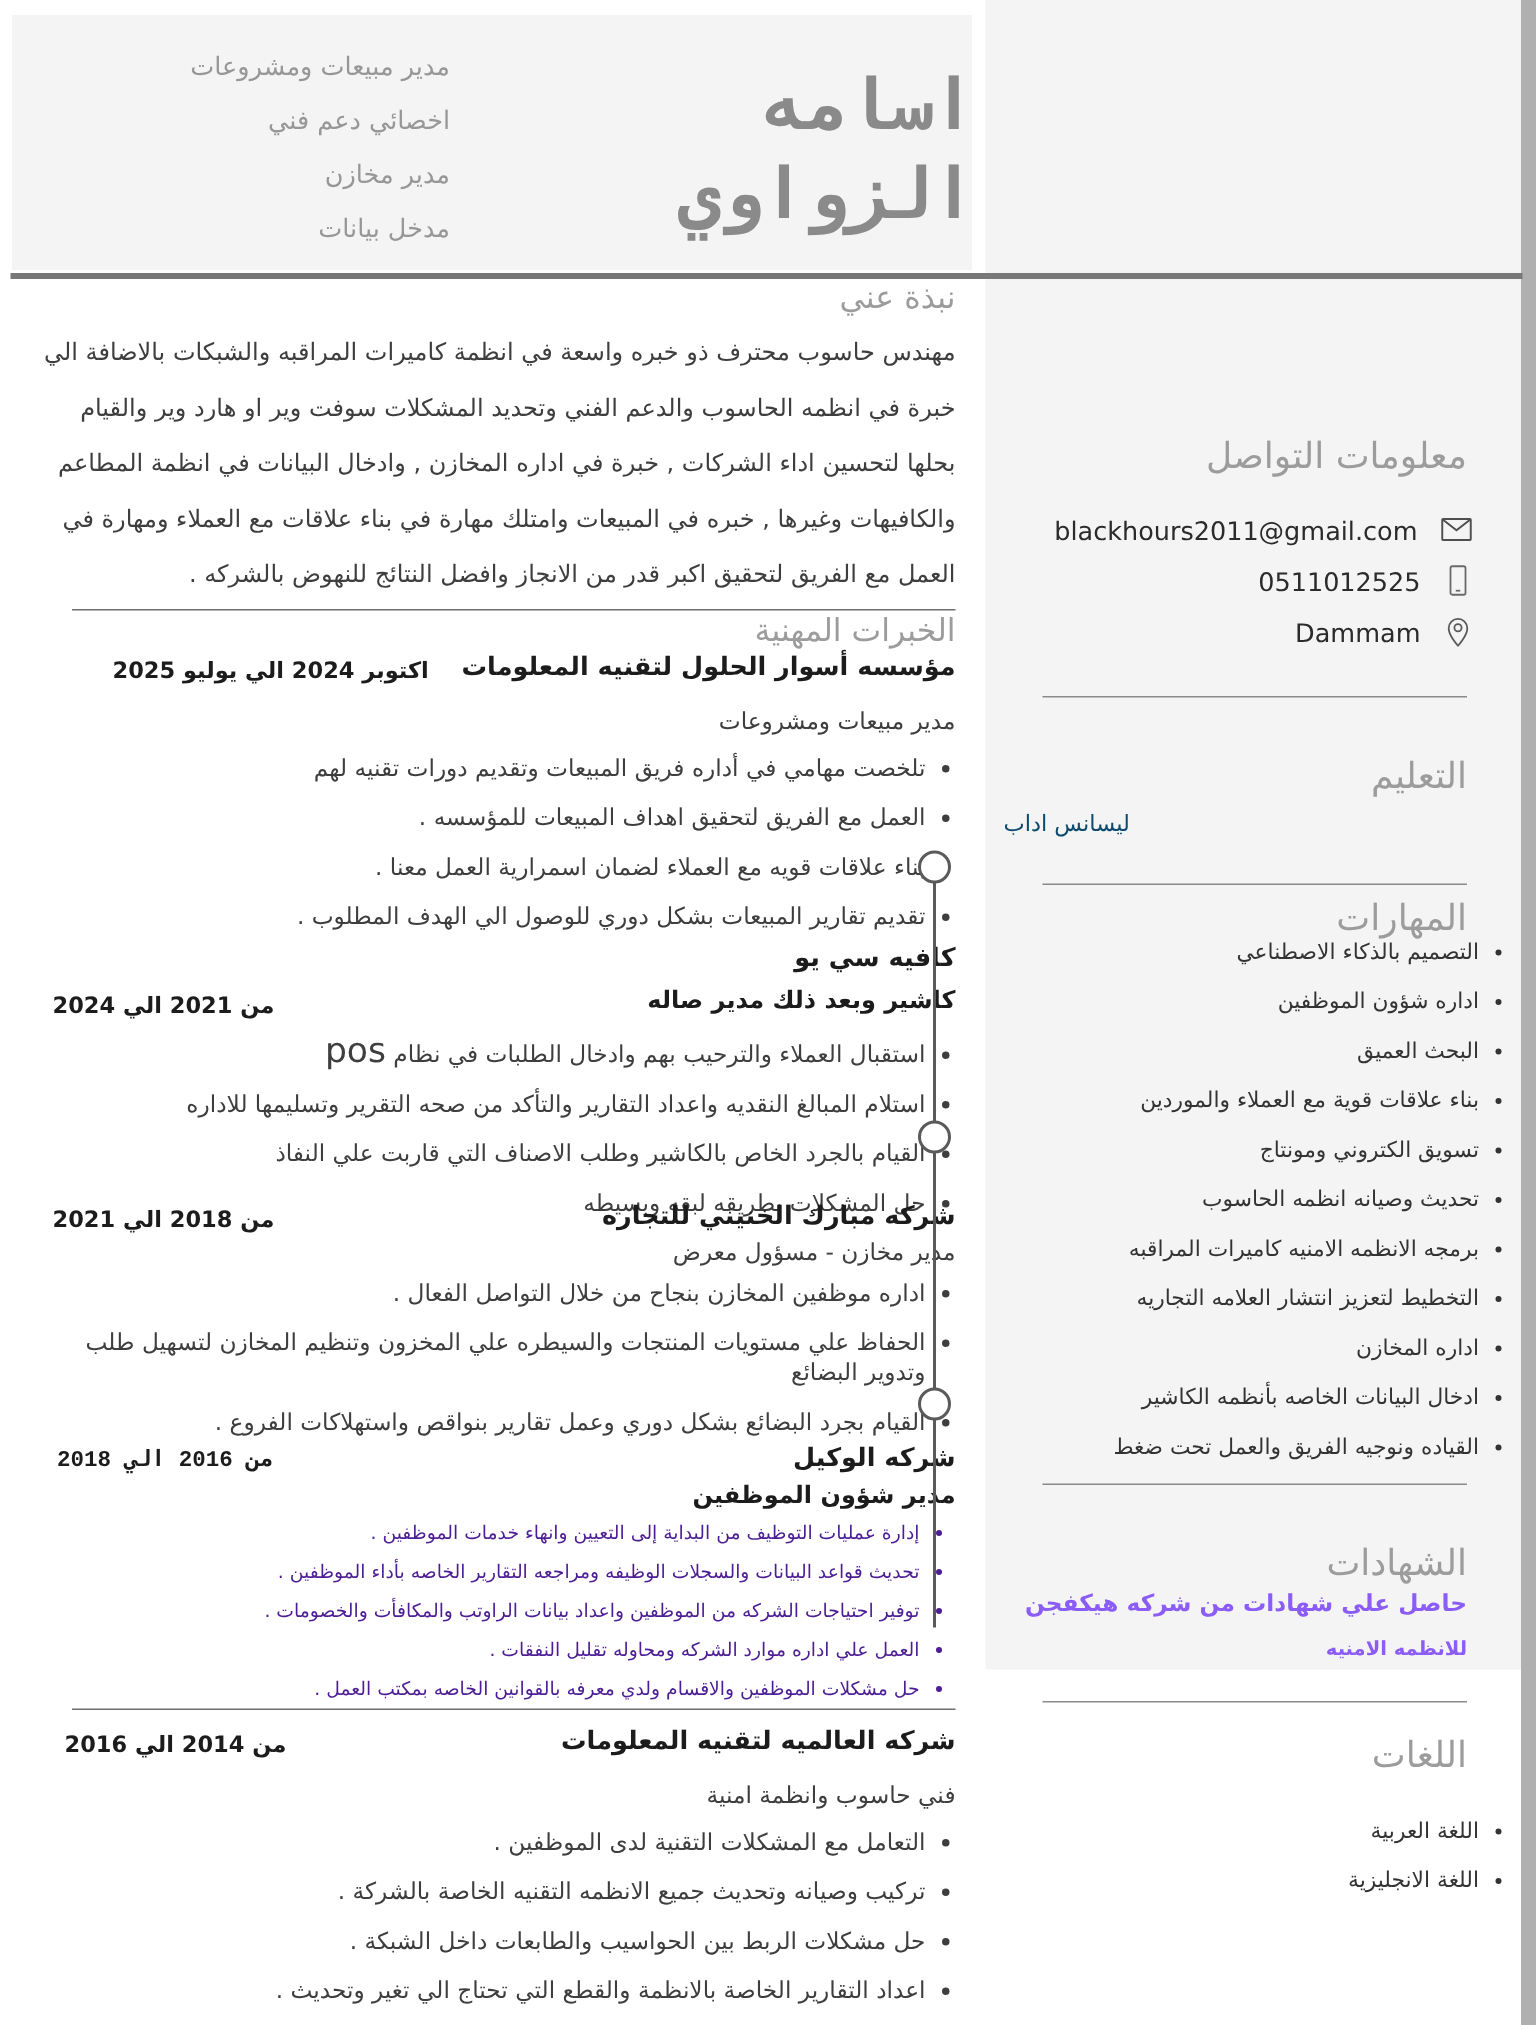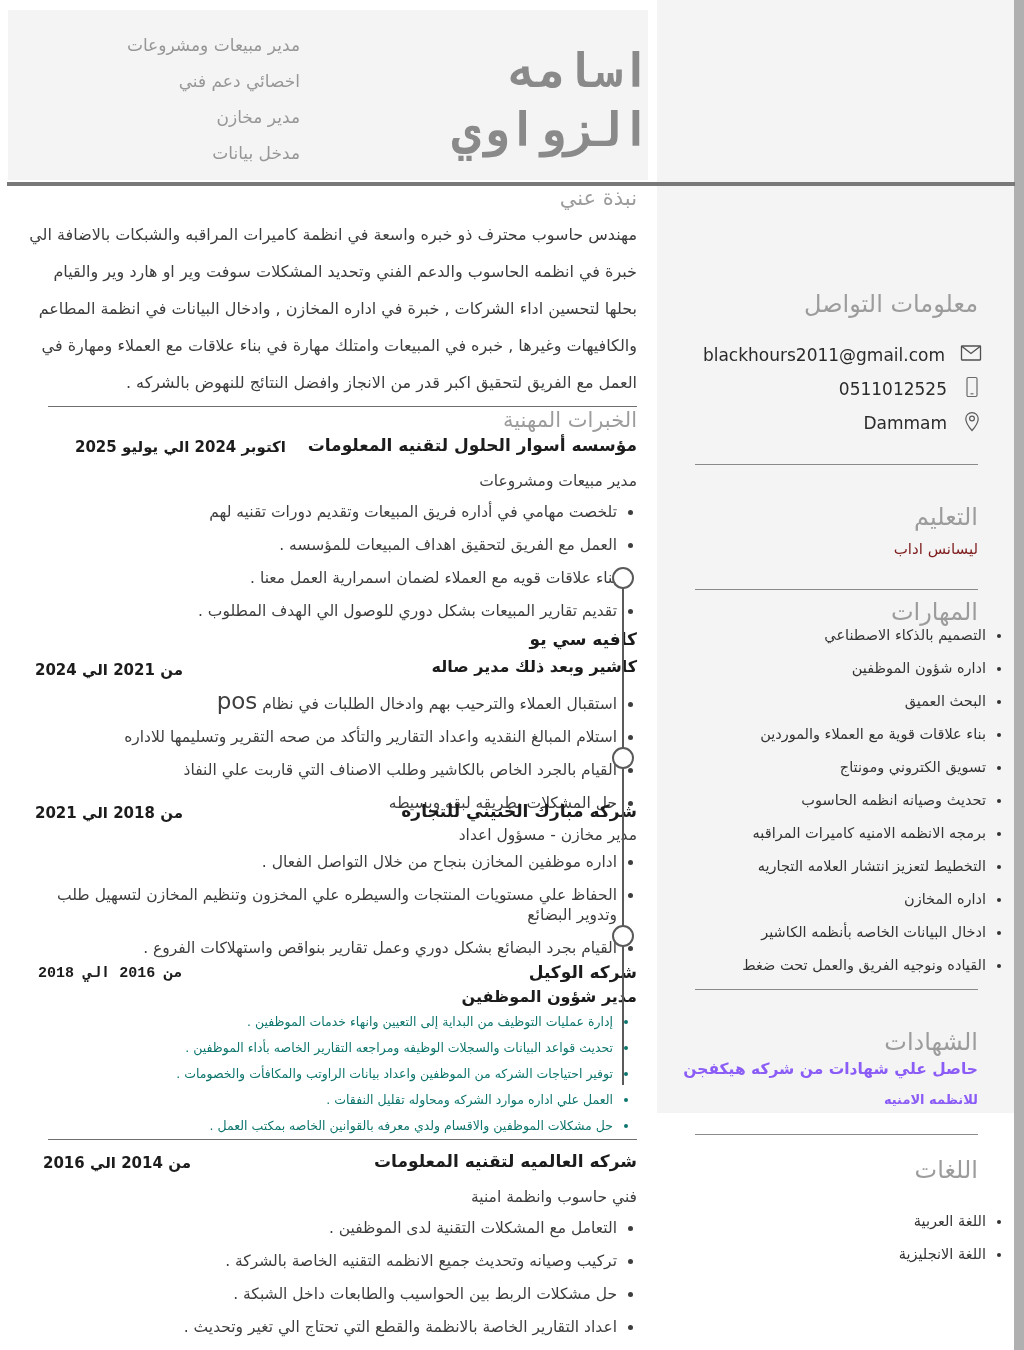--- a/index.html
+++ b/index.html
@@ -30,42 +30,42 @@
   .e-head{position:relative;font-size:17px;font-weight:700;color:#1c1c1c;line-height:22px;}
   .e-date{position:absolute;top:2px;font-size:15px;font-weight:700;color:#1c1c1c;white-space:nowrap;}
   .d1{left:55px;} .d2{left:15px;top:3px;} .d3{left:15px;} .d4{left:18px;font-family:Liberation Mono, monospace;} .d5{left:23px;}
   .role{font-size:15.5px;margin-top:16px;color:#3e3e3e;}
   .role.tight{margin-top:4px;}
   .role.bold{font-weight:700;color:#1c1c1c;font-size:16px;}
   .role-row{position:relative;margin-top:6px;font-size:16px;font-weight:700;color:#1c1c1c;line-height:22px;}
   .entry ul{margin:12px 0 0 0;padding:0 20px 0 0;list-style:disc;}
   .entry li{margin-bottom:13px;font-size:15.5px;line-height:20px;}
   .entry.small ul{margin-top:8px;padding-right:24px;}
-  .entry.small li{font-size:12.5px;line-height:16px;margin-bottom:10px;color:#0f766e;}
+  .entry.small li{font-size:12.5px;line-height:16px;margin-bottom:10px;color:#4c1d95;}
   #entry1{top:434px;} #entry2{top:628px;} #entry3{top:800px;}
   #entry4{top:961px;} #entry5{top:1150px;}
   #entry3 ul{margin-top:8px;}
   .pos-latin{font-size:23px;line-height:1;}
   
   .tl-line{position:absolute;left:622px;top:578px;width:2px;height:507px;background:#5a5a5a;}
   .tl-dot{position:absolute;left:612px;width:22px;height:22px;box-sizing:border-box;
           border:2px solid #5a5a5a;border-radius:50%;background:#ffffff;}
   #dot1{top:567px;} #dot2{top:747px;} #dot3{top:925px;}
   
   .side-heading{position:absolute;left:695px;width:283px;text-align:right;direction:rtl;
                 font-size:24px;color:#9c9c9c;}
   #contact-heading{top:290px;} #edu-heading{top:503px;} #skills-heading{top:598px;}
   #cert-heading{top:1028px;} #lang-heading{top:1156px;}
   #sep-contact{top:464px;} #sep-edu{top:589px;} #sep-skills{top:989px;} #sep-cert{top:1134px;}
   .contact-rows{position:absolute;left:700px;top:338px;width:284px;}
   .c-row{display:flex;justify-content:flex-end;align-items:center;height:34px;gap:13px;direction:ltr;}
   .c-text{font-size:17px;color:#2b2b2b;}
   .c-row svg{flex:0 0 auto;}
-  .side-text{position:absolute;left:695px;width:283px;text-align:right;direction:rtl;
-             font-size:15px;color:#7f1d1d;}
+  .side-text{position:absolute;left:669px;width:283px;text-align:left;direction:rtl;
+             font-size:15px;color:#0c4a6e;}
   #edu-degree{top:540px;}
   .side-list{position:absolute;left:690px;width:296px;direction:rtl;margin:0;
              padding:0 14px 0 0;list-style:disc;}
   .side-list li{font-size:14.5px;color:#333333;line-height:19px;margin-bottom:14px;white-space:nowrap;}
   #skills-list{top:626px;}
   #lang-list{top:1212px;}
   #lang-list li{margin-bottom:14px;}
   .cert-line{position:absolute;left:660px;width:318px;text-align:right;direction:rtl;
              font-weight:700;color:#8b5cf6;}
   #cert-line1{top:1060px;font-size:15.5px;}
@@ -123,21 +123,21 @@
       <li>القيام بالجرد الخاص بالكاشير وطلب الاصناف التي قاربت علي النفاذ</li>
       <li>حل المشكلات بطريقه لبقه وبسيطه</li>
     </ul>
   </div>
 
   <div class="entry" id="entry3">
     <div class="e-head">
       <span>شركه مبارك الخنيني للتجاره</span>
       <span class="e-date d3">من 2018 الي 2021</span>
     </div>
-    <div class="role tight">مدير مخازن - مسؤول اعداد</div>
+    <div class="role tight">مدير مخازن - مسؤول معرض</div>
     <ul>
       <li>اداره موظفين المخازن بنجاح من خلال التواصل الفعال .</li>
       <li>الحفاظ علي مستويات المنتجات والسيطره علي المخزون وتنظيم المخازن لتسهيل طلب وتدوير البضائع</li>
       <li>القيام بجرد البضائع بشكل دوري وعمل تقارير بنواقص واستهلاكات الفروع .</li>
     </ul>
   </div>
 
   <div class="entry small" id="entry4">
     <div class="e-head">
       <span>شركه الوكيل</span>

